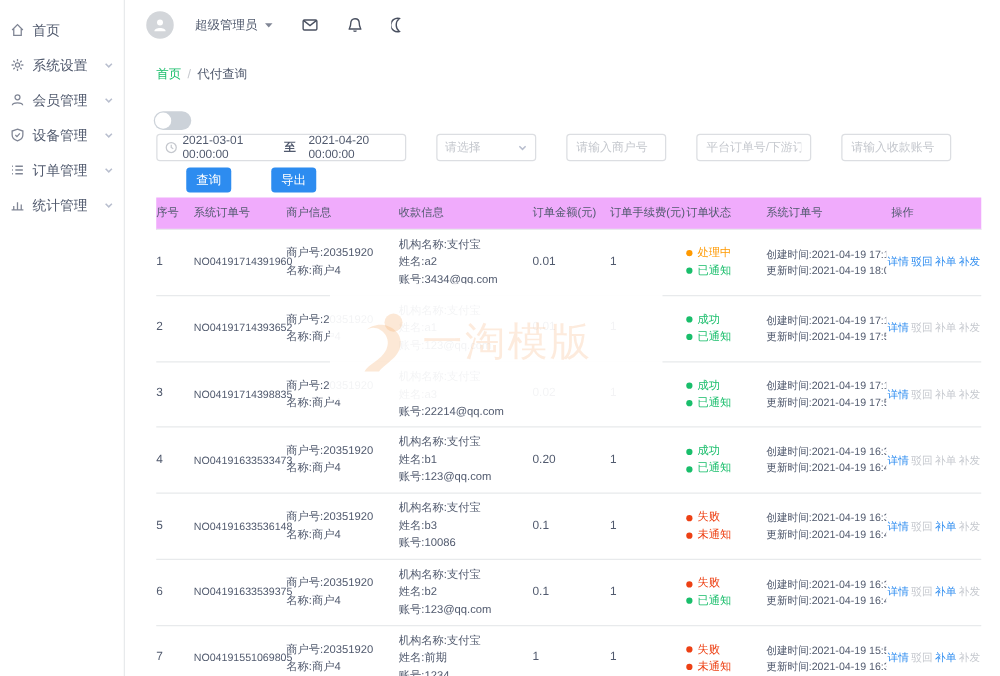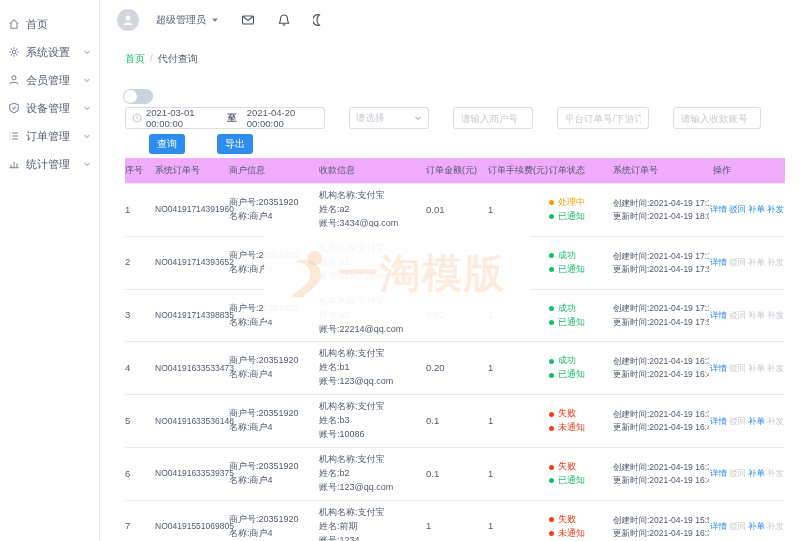--- a/index.html
+++ b/index.html
@@ -84,21 +84,21 @@
   .status-line { display:flex; align-items:center; gap:4px; white-space:nowrap; font-size:9px; }
   .dot { width:5px; height:5px; border-radius:50%; flex:none; }
   .c-actions { display:flex; gap:2px; white-space:nowrap; font-size:8.5px;justify-content:center; }
   .action-link { cursor:pointer; text-decoration:none; }
 
   
   .watermark { position:absolute; left:264px; top:227px; width:266px; height:93px;
     background:rgba(255,255,255,0.93); z-index:4; overflow:hidden;
     display:flex; align-items:center; }
   .wm-icon { width:58px; height:58px; margin-left:16px; flex:none; color:rgba(245,166,98,0.26); }
-  .wm-text { font-size:40px; font-weight:bold; color:rgba(245,166,98,0.22);
+  .wm-text { font-size:32px; font-weight:normal; color:rgba(245,166,98,0.22);
     letter-spacing:2px; white-space:nowrap; }
 </style>
 </head>
 <body>
 
 <div class="app">
 
   <aside class="sidebar">
     <nav class="menu">
       <div class="menu-item">

